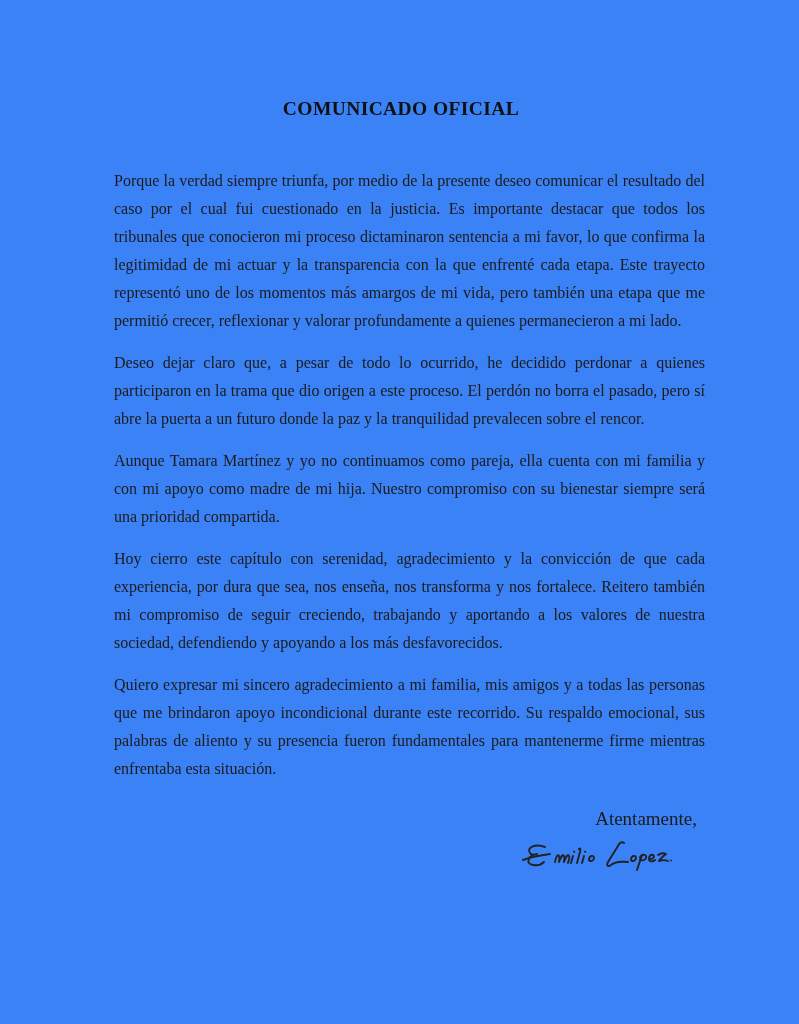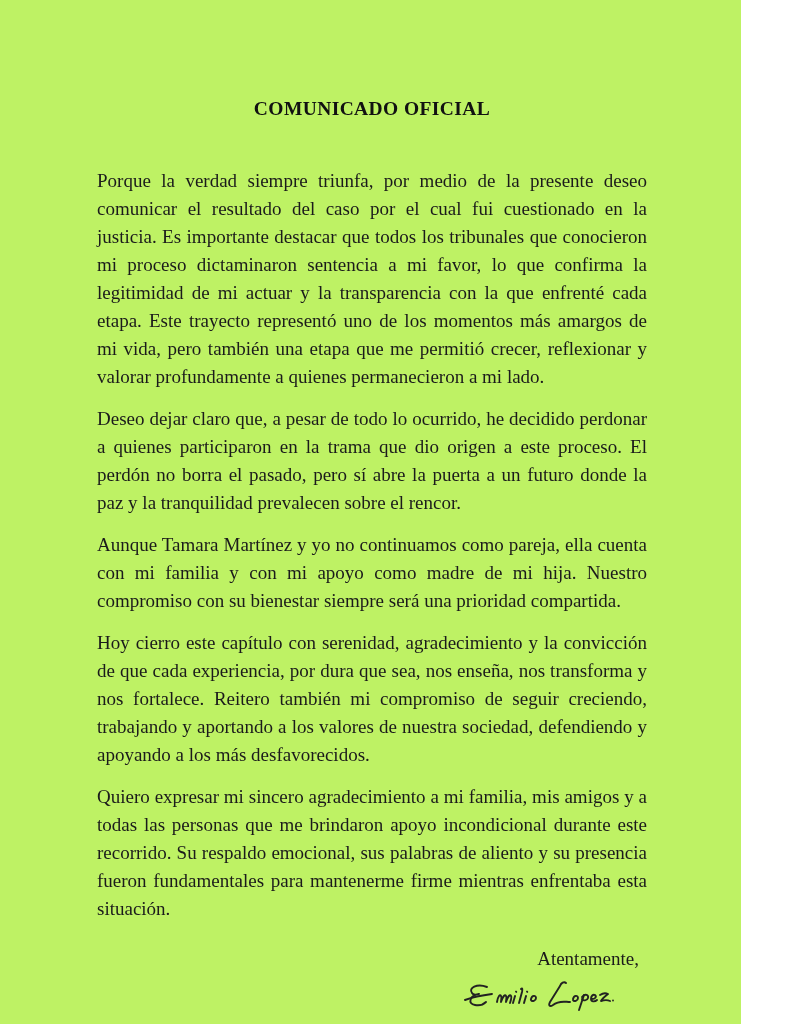--- a/index.html
+++ b/index.html
@@ -2,41 +2,41 @@
 <html><head>
 <meta charset="utf-8">
 <style>
   html, body {
     margin: 0;
     padding: 0;
     background: #ffffff;
   }
   .page {
     position: relative;
-    width: 741px;
+    width: 799px;
     height: 1024px;
-    background: #bef264;
+    background: #3b82f6;
     box-sizing: border-box;
     padding: 97px 94px 0 97px;
     font-family: "Liberation Serif", "DejaVu Serif", serif;
     color: #1b1b1b;
     overflow: hidden;
   }
   .title {
     margin: 0 0 46px 0;
     text-align: center;
     font-size: 19.5px;
     line-height: 24px;
     font-weight: bold;
     letter-spacing: 0.4px;
     color: #111111;
   }
   .para {
-    margin: 0 0 14px 0;
-    font-size: 19px;
+    margin: 0 0 14px 17px;
+    font-size: 16px;
     line-height: 28px;
     text-align: justify;
     text-justify: inter-word;
   }
   .closing {
     margin-top: 26px;
     text-align: right;
   }
   .closing-text {
     margin: 8px;

